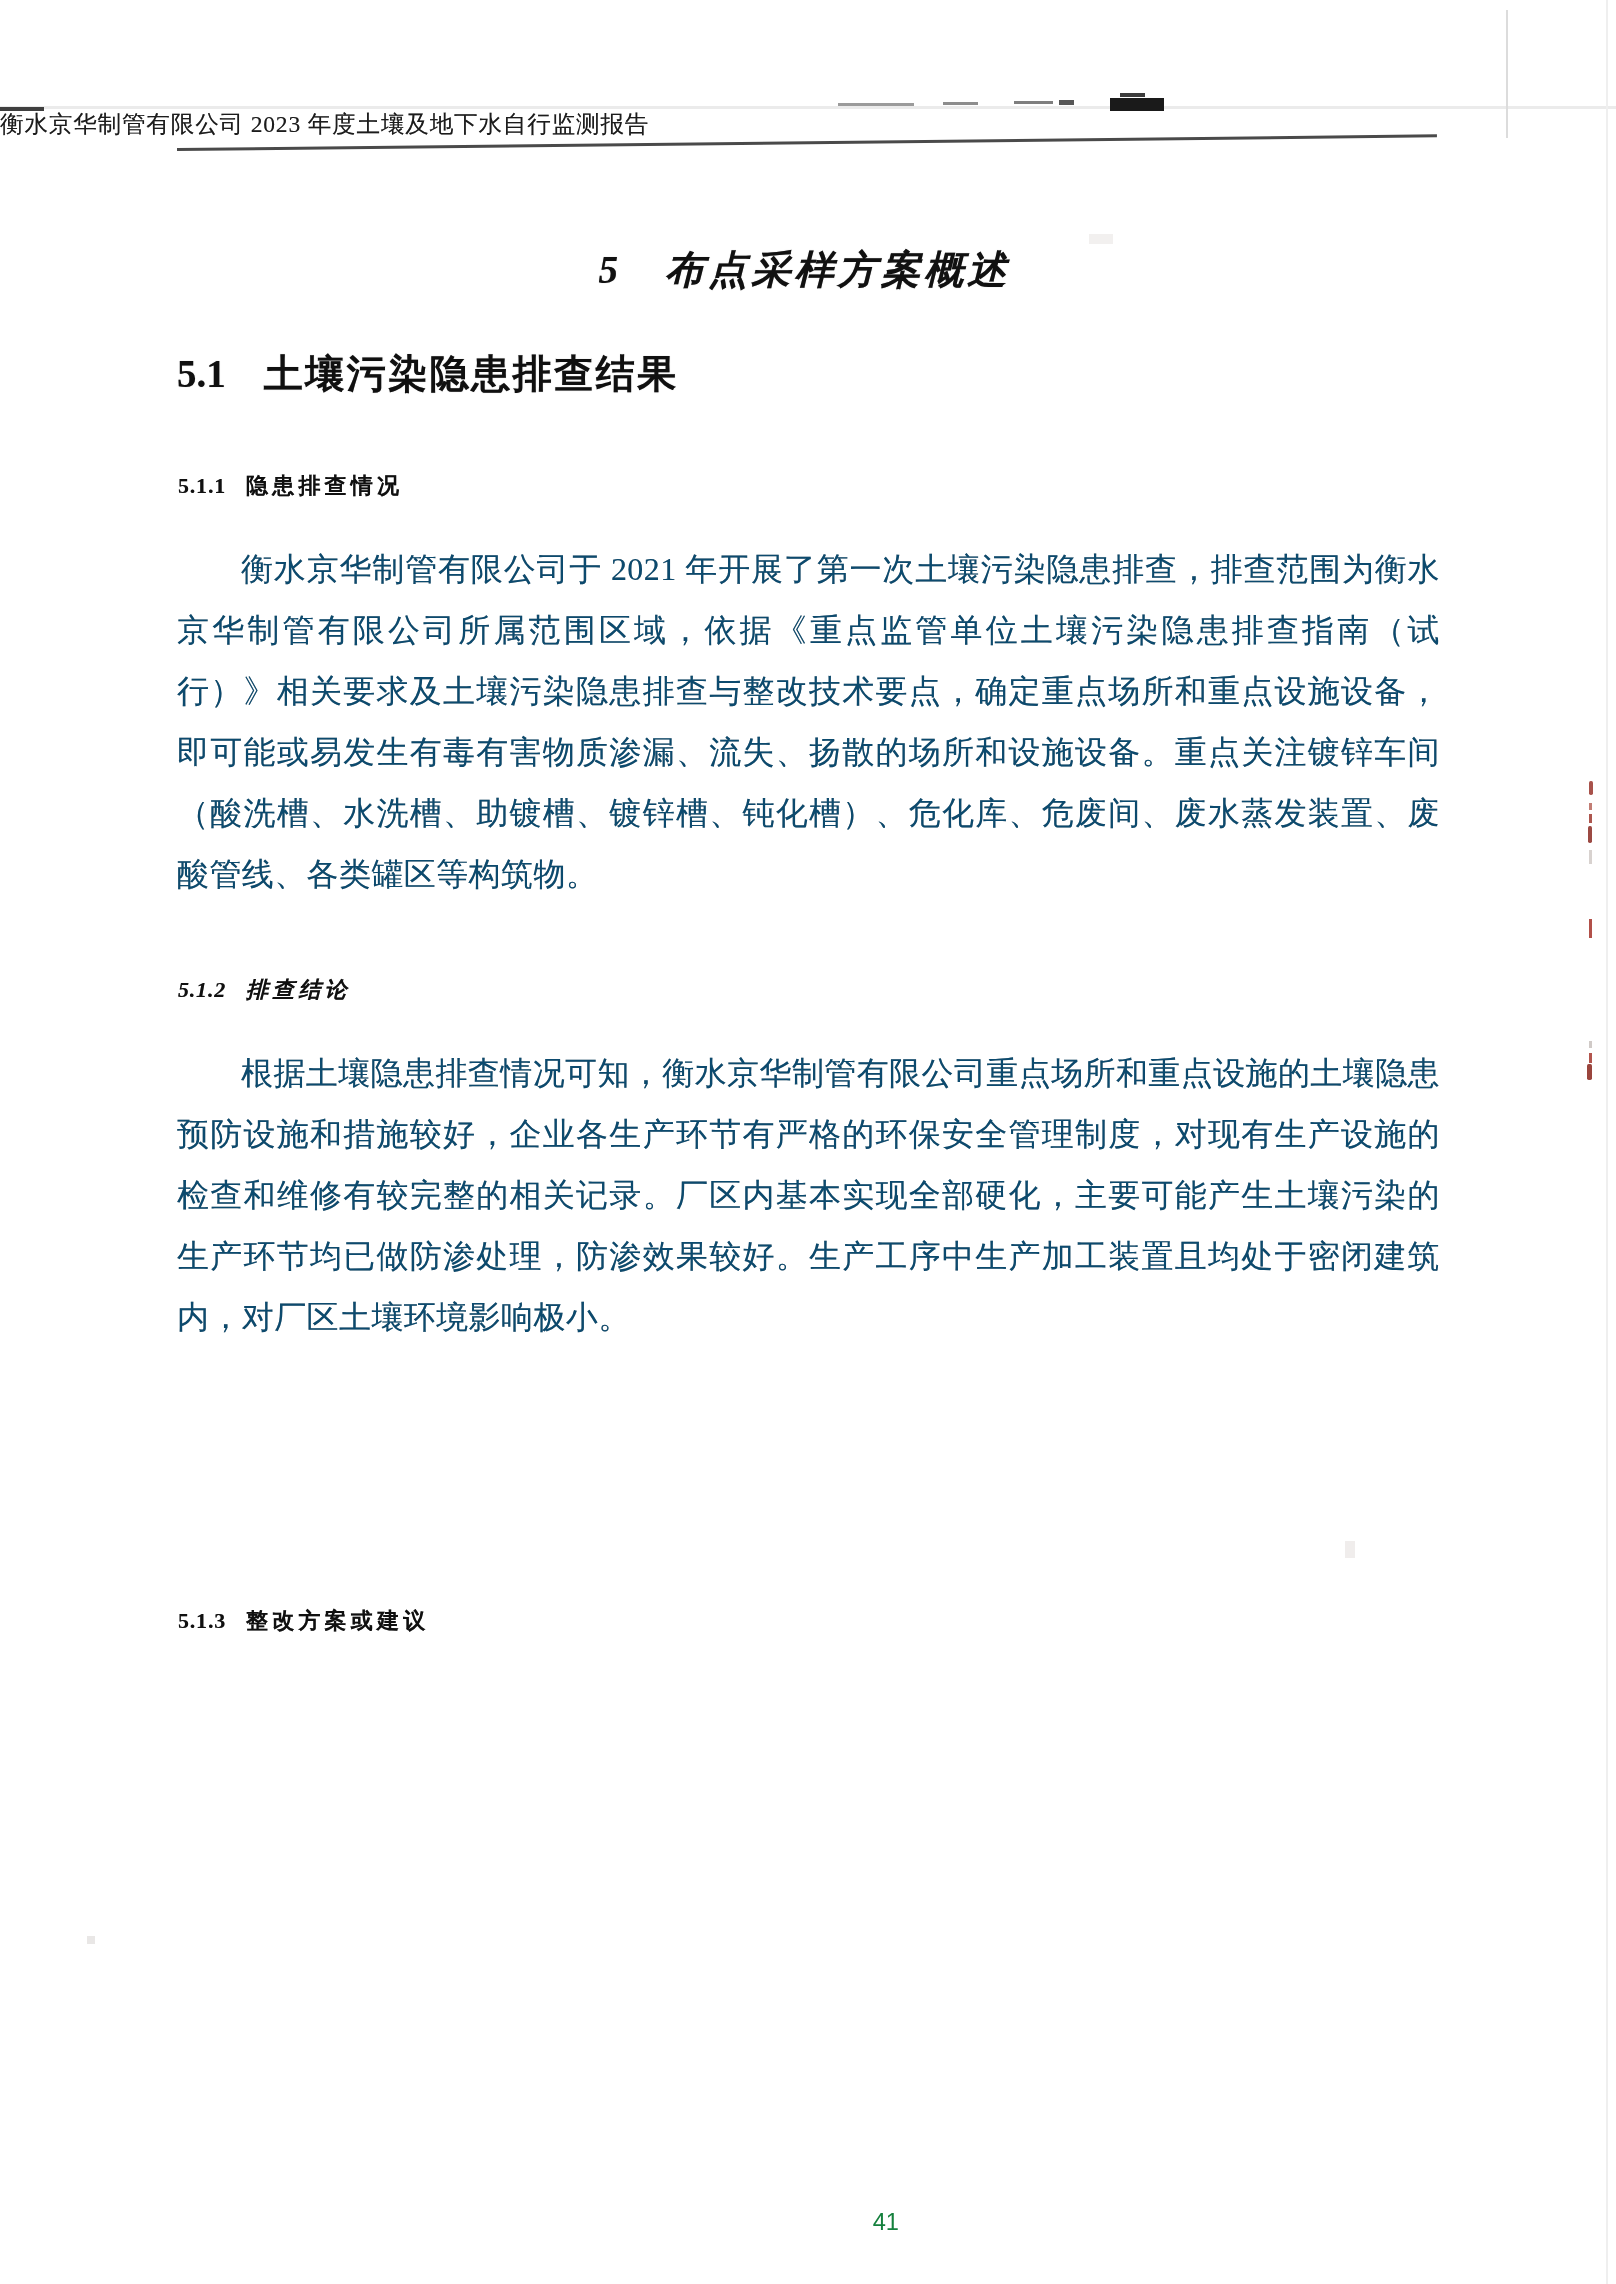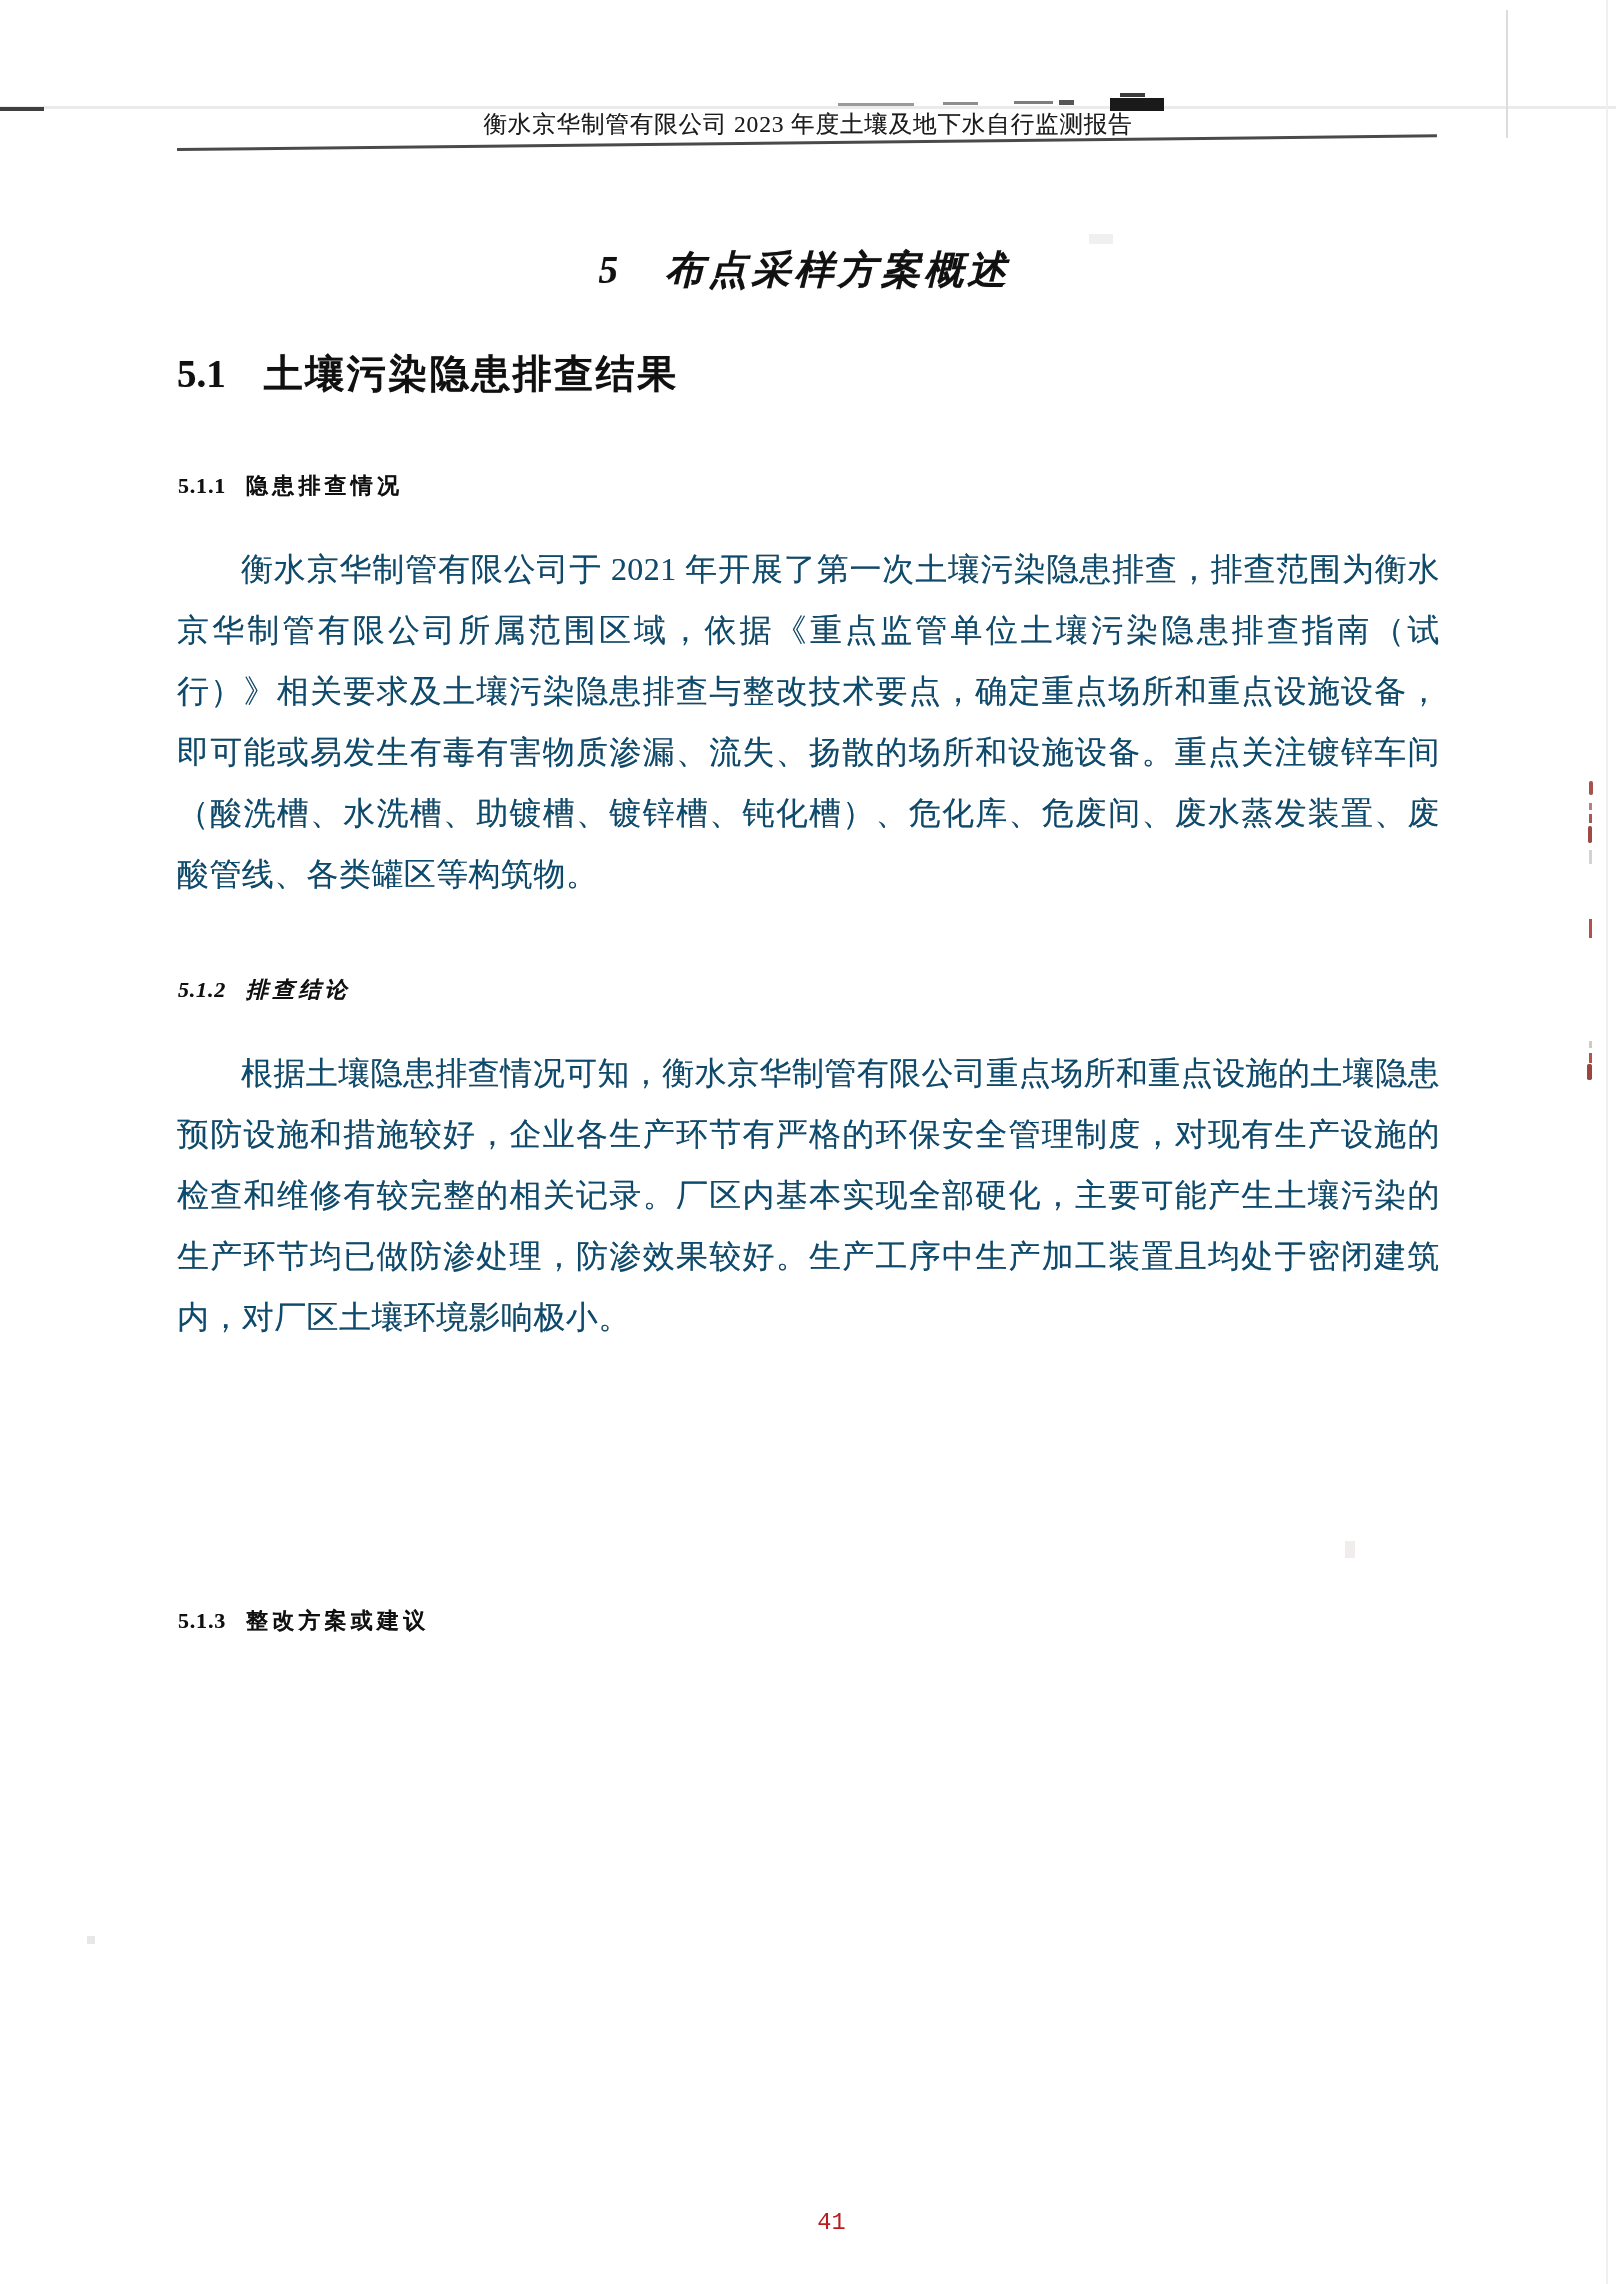--- a/index.html
+++ b/index.html
@@ -10,21 +10,20 @@
     background: #ffffff;
     overflow: hidden;
     font-family: "Liberation Serif", "DejaVu Serif", serif;
     color: #1e1e1e;
   }
   .abs { position: absolute; }
 
   
   .page-header-title {
     top: 109px; left: 0; width: 1616px;
-    text-align: center;
     font-size: 23.6px; line-height: 30px;
     color: #1c1c1c;
     letter-spacing: 0.8px;
     text-shadow: 0 0 0.5px rgba(0,0,0,0.45);
   }
   .header-underline {
     top: 148px; left: 177px; width: 1260px; height: 2.5px;
     background: #4a4a4a;
     transform: rotate(-0.62deg);
     transform-origin: left center;
@@ -75,23 +74,23 @@
     text-align: justify;
     text-justify: inter-character;
     text-indent: 64px;
     color: #0c4a6e;
     letter-spacing: 0.4px;
     text-shadow: 0 0 0.4px rgba(0,0,0,0.35);
   }
 
   .page-number {
     top: 2209px; left: 764px; width: 135px;
-    text-align: center;
-    font-size: 23.6px; color: #b91c1c;
-    font-family: Liberation Mono, monospace;
+    text-align: right;
+    font-size: 23.6px; color: #15803d;
+    font-family: Liberation Sans, sans-serif;
   }
 
   
   .artifact { position: absolute; }
 </style>
 </head>
 <body>
 
 <div id="page">
 

